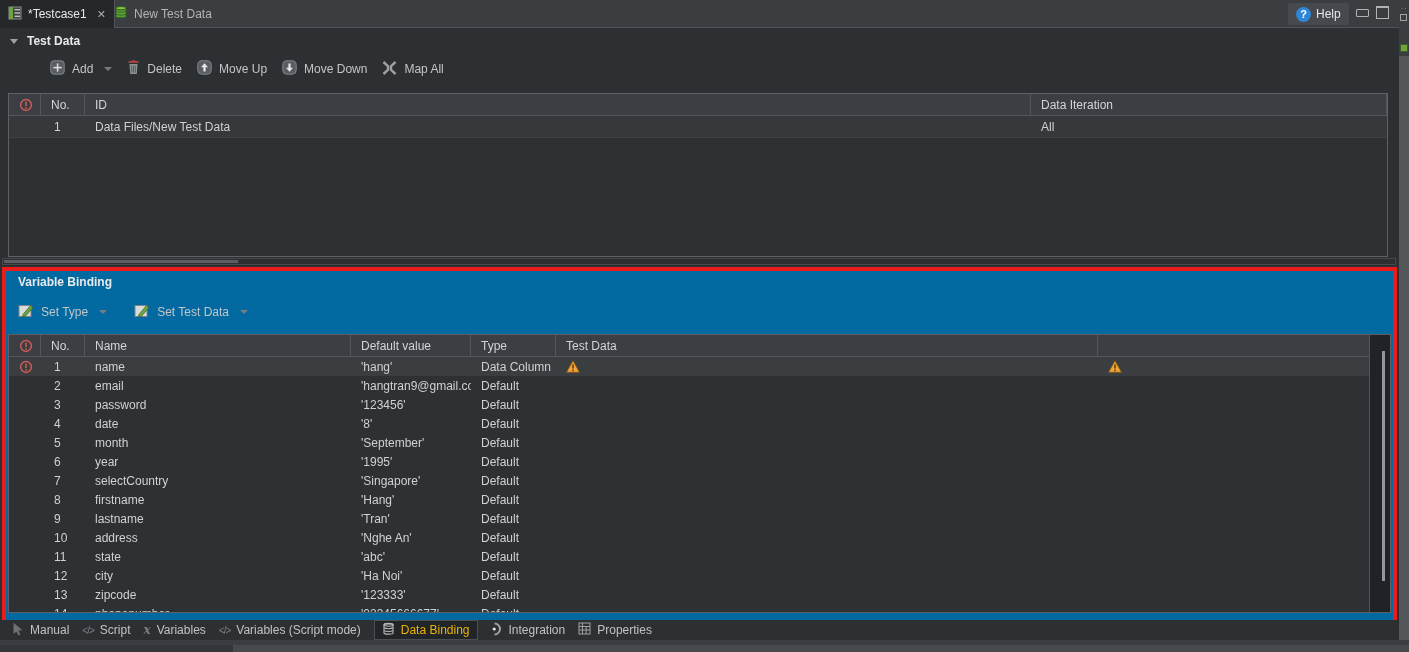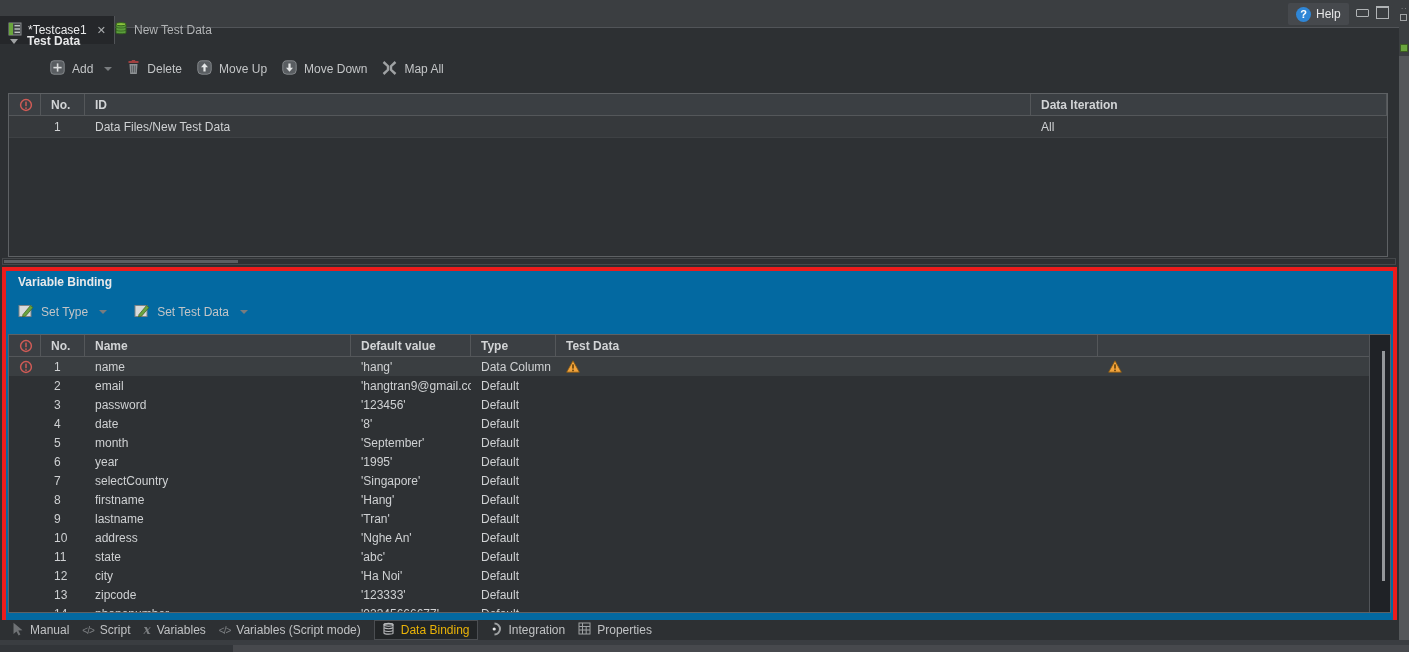--- a/index.html
+++ b/index.html
@@ -5,21 +5,21 @@
   * { margin:0; padding:0; box-sizing:border-box; }
   html,body { background:#1e1f21; }
   .screen {
     position:relative; width:1409px; height:652px; overflow:hidden;
     background:#2d3033; font-family:"Liberation Sans", sans-serif;
     font-size:12px; color:#cfd1d3; cursor:default;
   }
   
   .topbar { position:absolute; left:0; top:0; width:1399px; height:28px;
     background:#3b3e41; border-bottom:1px solid #515458; }
-  .ttab { position:absolute; top:16px; height:28px; display:flex; align-items:center; gap:6px; padding:0 8px; }
+  .ttab { position:absolute; top:0; height:28px; display:flex; align-items:center; gap:6px; padding:0 8px; }
   .ttab.active { background:#25272a; border-right:1px solid #515458; color:#e9eaeb; }
   .ttab .lbl { white-space:nowrap; }
   .ttab .close { color:#aaadaf; font-size:11px; margin-left:4px; }
   .ttab.inactive { color:#b2b4b6; }
   .helpbtn { position:absolute; left:1288px; top:3px; height:22px; display:flex; align-items:center;
     gap:5px; padding:0 8px; background:#46494d; border-radius:2px; color:#e6e7e8; }
   .qcircle { width:15px; height:15px; border-radius:50%; background:#2f86d6; color:#fff;
     font-size:11px; font-weight:bold; display:flex; align-items:center; justify-content:center; }
   .winmin { position:absolute; left:1356px; top:9px; width:13px; height:8px; border:1px solid #b0b3b5; border-radius:1px; }
   .winmax { position:absolute; left:1376px; top:6px; width:13px; height:13px; border:1px solid #b0b3b5;
@@ -35,21 +35,21 @@
   .caret-dn { width:0; height:0; border-left:4px solid transparent; border-right:4px solid transparent;
     border-top:5px solid #9fa2a4; }
   .sectitle { font-weight:bold; color:#e8e9ea; }
   .toolbar { position:absolute; display:flex; align-items:center; gap:15px; color:#c3c5c7; }
   .tbtn { display:flex; align-items:center; gap:7px; white-space:nowrap; }
   .dropcaret { width:0; height:0; border-left:4px solid transparent; border-right:4px solid transparent;
     border-top:4px solid #797c7f; margin-left:-4px; }
   .ic { display:inline-block; }
   
   .tbl { position:absolute; background:#2e3134; border:1px solid #5e6164; }
-  .thead { display:flex; height:22px; background:#3b3f43; border-bottom:1px solid #54575a;font-weight:bold; }
+  .thead { display:flex; height:22px; background:#3b3f43; border-bottom:1px solid #54575a; }
   .thead .cell { border-right:1px solid #54575a; color:#d2d4d6; }
   .cell { height:100%; display:flex; align-items:center; padding-left:10px;
     overflow:hidden; white-space:nowrap; flex:none; }
   .cell.num { padding-left:13px; }
   .row { display:flex; }
   
   .t1c0{width:32px;} .t1c1{width:44px;} .t1c2{width:946px;} .t1c3{width:356px;}
   .t1row { height:22px; background:#36393c; border-bottom:1px solid #3e4144; }
   
   .c0{width:32px;} .c1{width:44px;} .c2{width:266px;} .c3{width:120px;} .c4{width:85px;}

